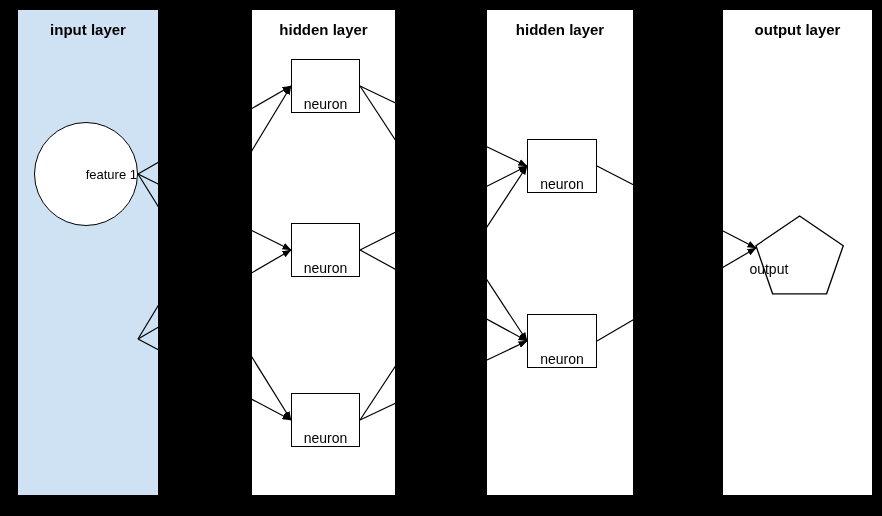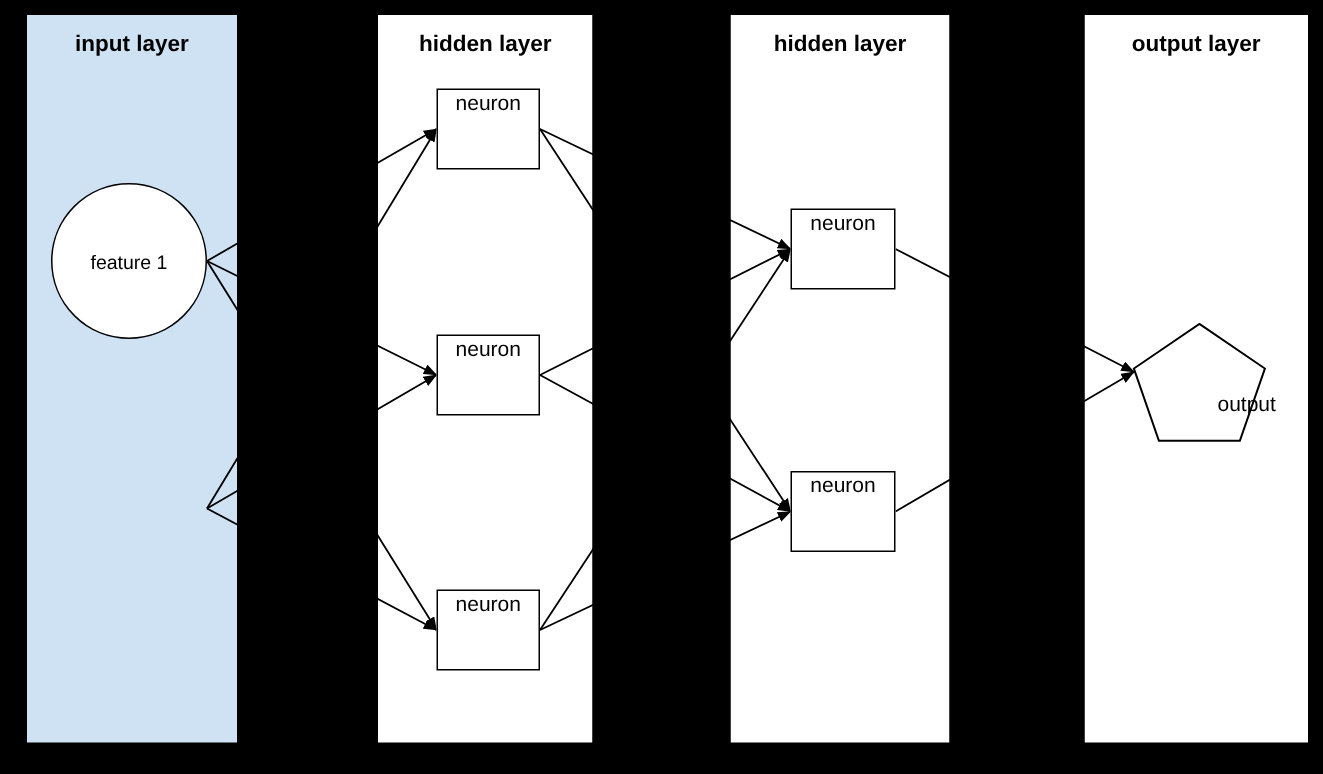--- a/index.html
+++ b/index.html
@@ -35,49 +35,49 @@
     white-space: nowrap;
   }
   .node-circle {
     position: absolute;
     box-sizing: border-box;
     border: 1px solid #000000;
     border-radius: 50%;
     background: #ffffff;
     display: flex;
     align-items: center;
-    justify-content: center;
+    justify-content: flex-end;
     font-size: 13px;
     color: #000000;
   }
   .node-box {
     position: absolute;
     box-sizing: border-box;
     border: 1px solid #000000;
     background: #ffffff;
     display: flex;
-    align-items: flex-start;
+    align-items: flex-end;
     justify-content: center;
     font-size: 14px;
     color: #000000;
   }
   .node-pentagon {
     position: absolute;
     display: flex;
     align-items: center;
     justify-content: center;
   }
   .node-pentagon .pent-label {
     position: absolute;
     font-size: 14px;
     color: #000000;
     top: 46px;
     left: 0;
     right: 0;
-    text-align: right;
+    text-align: left;
   }
   svg.edges {
     position: absolute;
     left: 0;
     top: 0;
     width: 882px;
     height: 516px;
     pointer-events: none;
   }
   .gap-mask {

